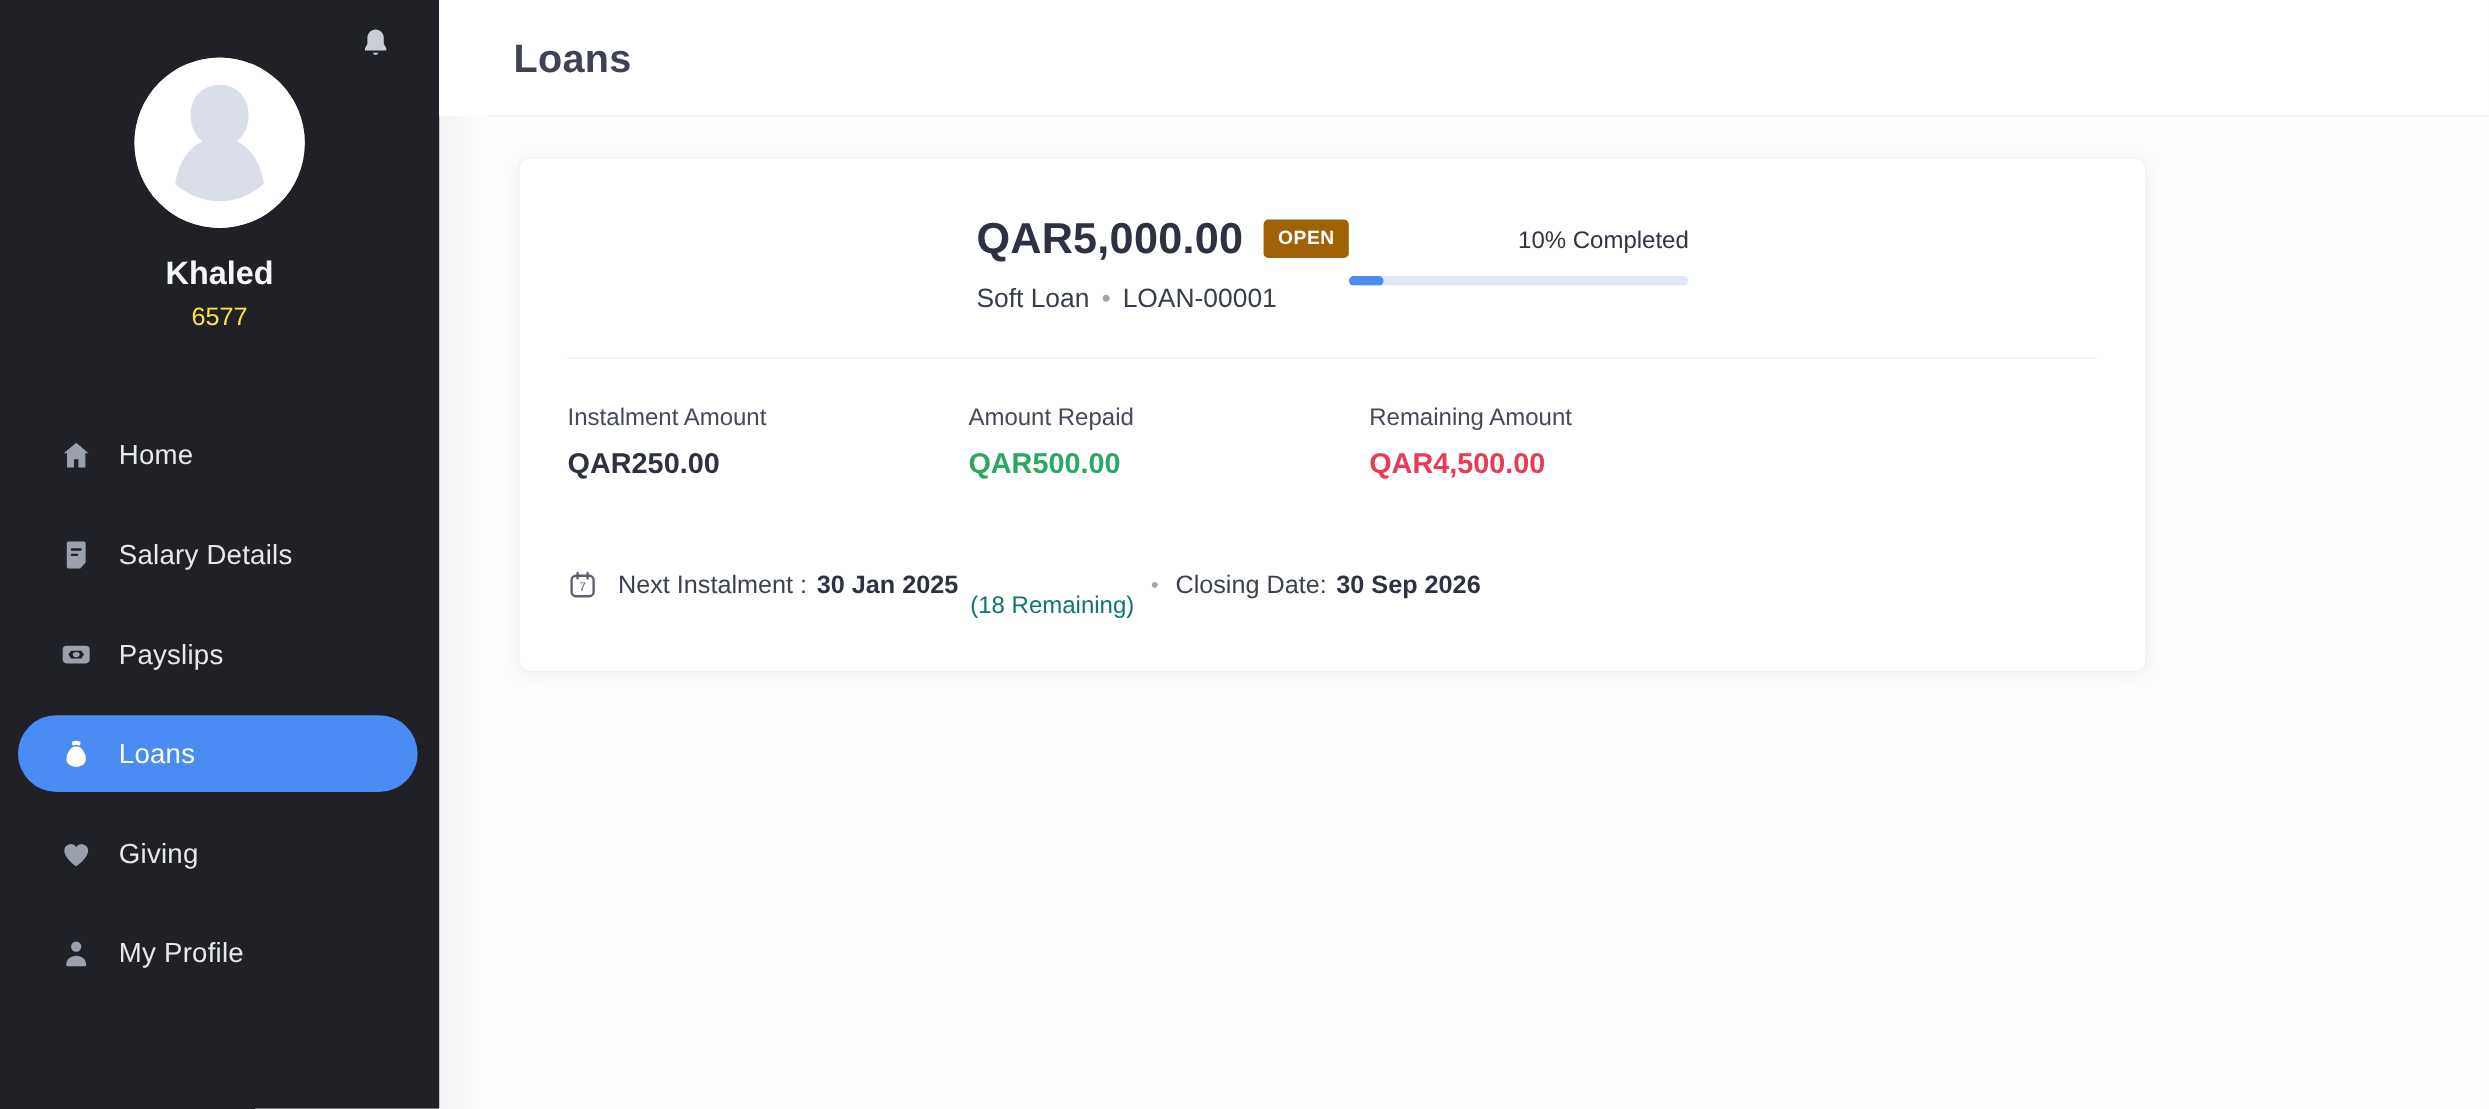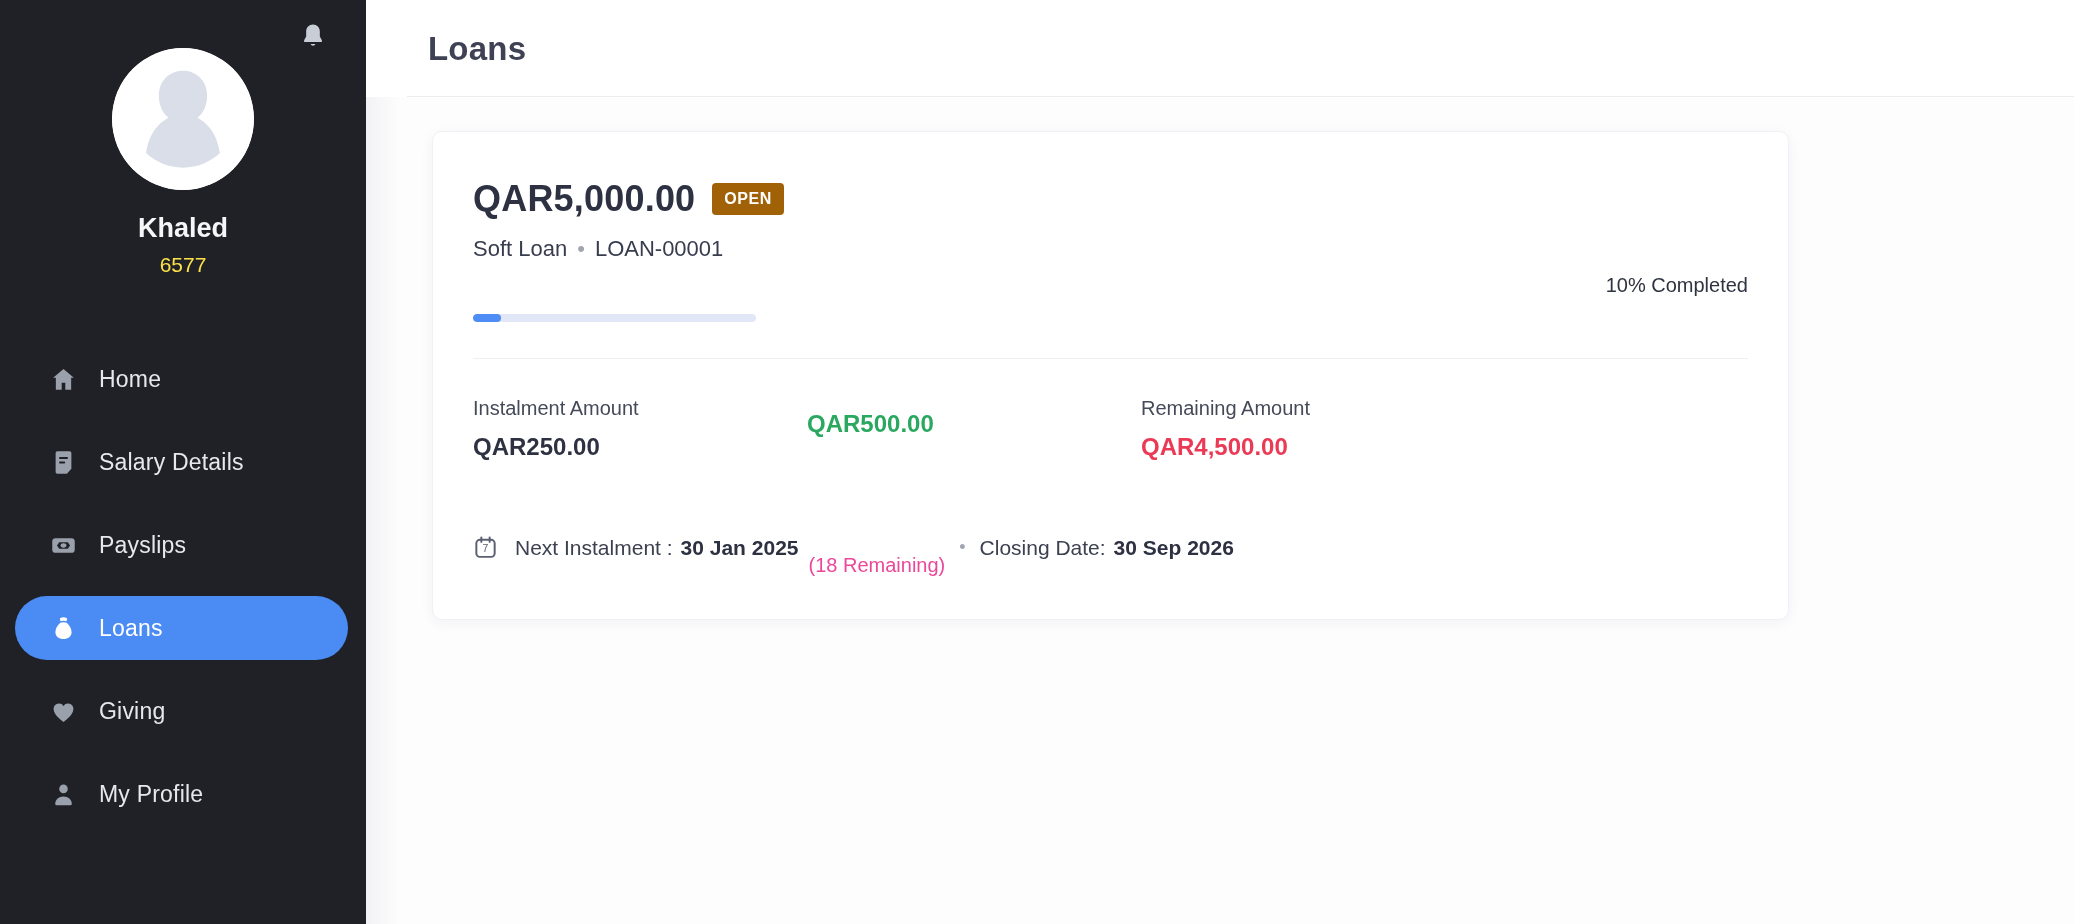--- a/index.html
+++ b/index.html
@@ -102,21 +102,21 @@
     margin: 34px 0 0 66px;
     width: 1357px;
     min-height: 412px;
     background: #ffffff;
     border: 1px solid #f0f1f6;
     border-radius: 10px;
     box-shadow: 0 3px 14px rgba(35,40,60,0.05);
     padding: 46px 40px 42px 40px;
     cursor: pointer;
   }
-  .card-top { display: flex; justify-content: center; flex-direction: column; }
+  .card-top { display: flex; justify-content: center; }
   .amount-row { display: flex; align-items: center; }
   .loan-amount { font-size: 36px; font-weight: bold; color: #2d3142; letter-spacing: 0.2px; }
   .status-badge {
     margin-left: 17px;
     background: #a16207;
     color: #ffffff;
     font-size: 16px;
     font-weight: bold;
     letter-spacing: 0.5px;
     padding: 7px 12px;
@@ -161,21 +161,21 @@
     margin-top: 57px;
     display: flex;
     align-items: center;
     font-size: 21px;
     color: #3c4150;
   }
   .calendar-icon { width: 25px; height: 25px; margin-right: 17px; color: #5b6170; }
   .calendar-icon svg { width: 100%; height: 100%; }
   .card-footer .plain { margin-right: 8px; }
   .card-footer .bold { font-weight: bold; color: #2d3142; }
-  .card-footer .note { margin-left: 10px; font-size: 20px; color: #ec4899; margin-top: 36px; }
+  .card-footer .note { margin-left: 10px; font-size: 20px; color: #0f766e; margin-top: 36px; }
   .card-footer .dot-sep { font-size: 18px; margin: 0 14px; }
 </style>
 </head>
 <body>
 
 <aside class="sidebar">
   <span class="bell">
     <svg viewBox="0 0 24 26">
       <path d="M12 1.5c-3.6 0-6.3 2.8-6.3 6.4v4.6L3.8 16v1.6h16.4V16l-1.9-3.5V7.9c0-3.6-2.7-6.4-6.3-6.4z"></path>
       <path d="M9.8 19.5a2.3 2.3 0 0 0 4.4 0z"></path>
@@ -278,20 +278,21 @@
     </div>
 
     <div class="card-divider"></div>
 
     <div class="stats-row">
       <div class="stat">
         <div class="stat-label">Instalment Amount</div>
         <div class="stat-value">QAR250.00</div>
       </div>
       <div class="stat">
+        <div class="stat-label">Amount Repaid</div>
         <div class="stat-value green">QAR500.00</div>
       </div>
       <div class="stat">
         <div class="stat-label">Remaining Amount</div>
         <div class="stat-value red">QAR4,500.00</div>
       </div>
     </div>
 
     <div class="card-footer">
       <span class="calendar-icon">

